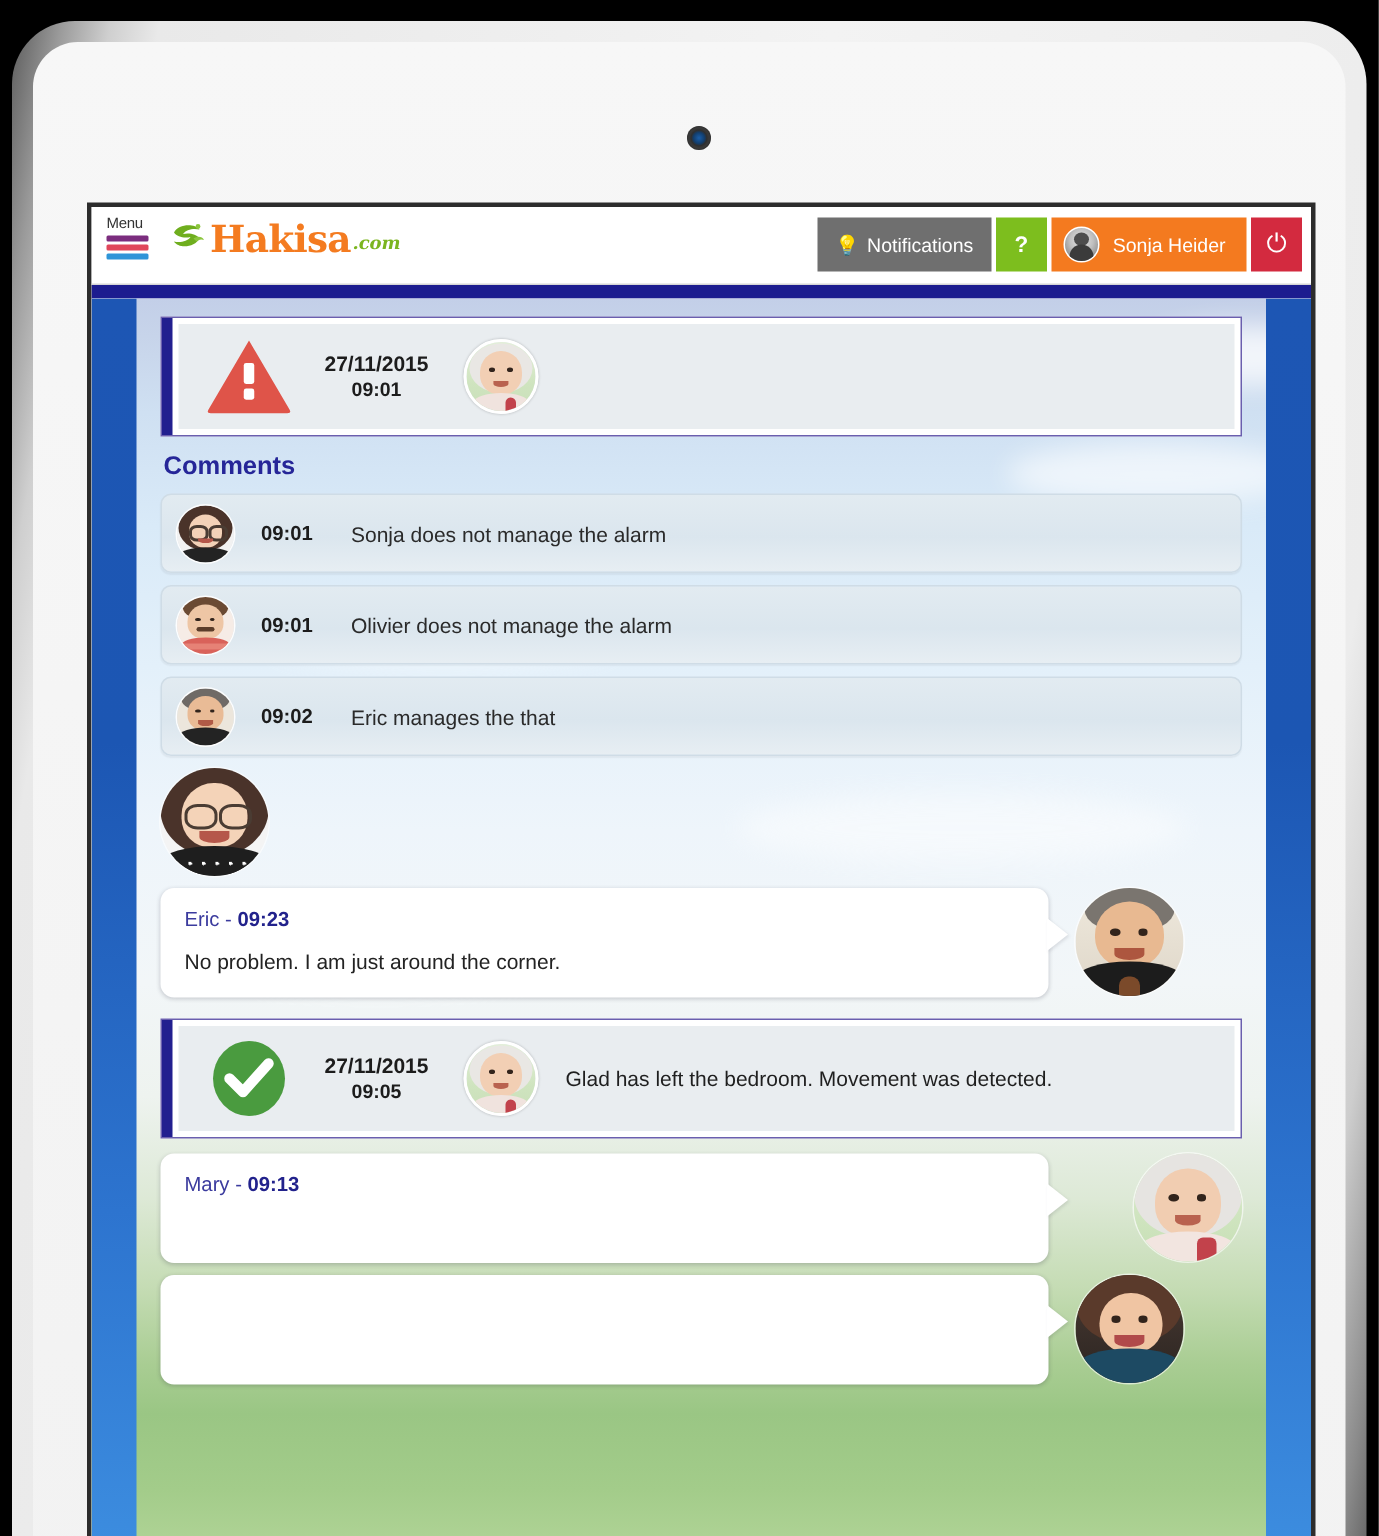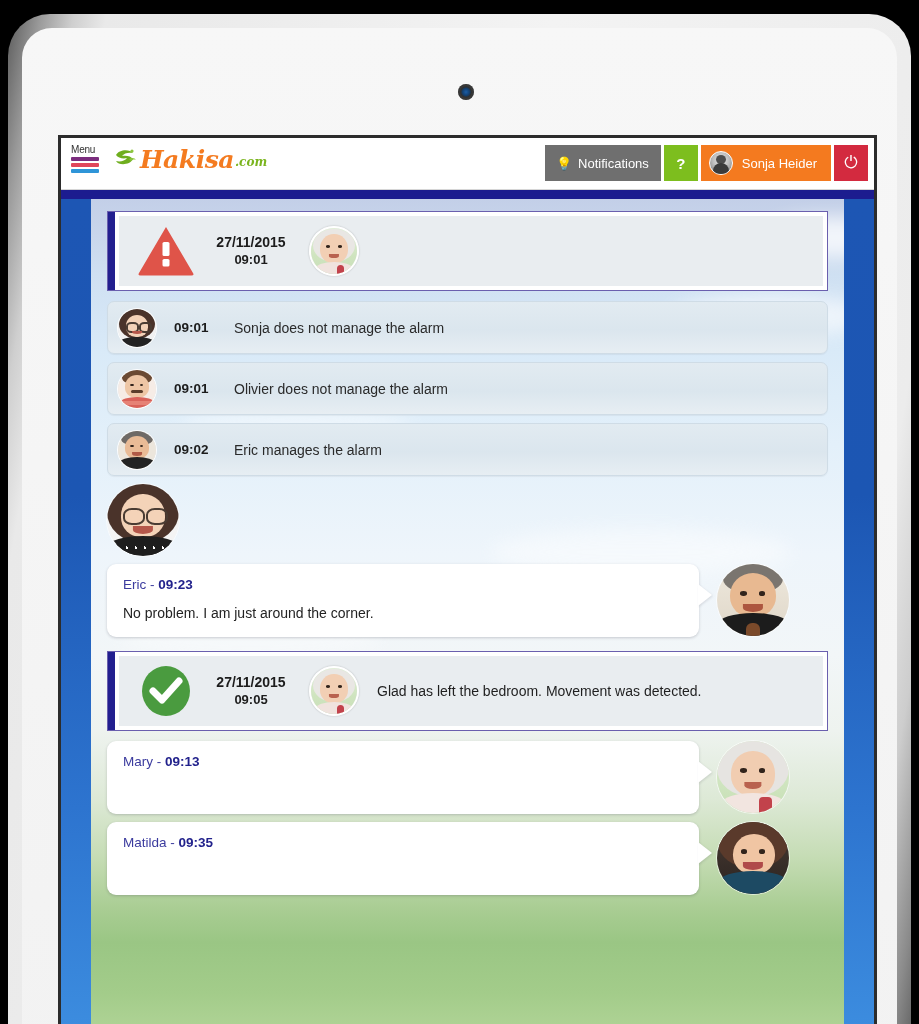--- a/index.html
+++ b/index.html
@@ -80,21 +80,20 @@
   }
   .ham-bar { height: 4px; margin-top: 2px; border-radius: 1px; width: 28px; }
   .ham-bar.b1 { background: #7b2d7e; }
   .ham-bar.b2 { background: #e0475b; }
   .ham-bar.b3 { background: #2f95d8; }
 
   #logo { position: absolute; left: 51px; top: 8px; display: flex; align-items: center; }
   #logo-mark { width: 28px; height: 28px; position: relative; }
   #logo-text {
     font-family: "DejaVu Serif", serif;
-    font-style: italic;
     font-weight: bold;
     font-size: 25px;
     color: #f47b20;
     letter-spacing: -0.5px;
     line-height: 28px;
   }
   #logo-dotcom {
     font-family: "DejaVu Serif", serif;
     font-style: italic;
     font-weight: bold;
@@ -395,20 +394,21 @@
                 <div class="eye" style="left:32%;top:38%;"></div>
                 <div class="eye" style="left:58%;top:38%;"></div>
                 <div class="mouth" style="top:56%;width:22%;height:9%;background:#b9624f;"></div>
                 <div class="body" style="width:78%;height:26%;background:#f0e3de;"></div>
                 <div style="position:absolute;left:56%;bottom:0;width:16%;height:20%;background:#c2424b;border-radius:4px 4px 0 0;"></div>
               </div>
             </div>
           </div>
         </div>
 
+        <div id="comments-title">Comments</div>
 
         <div class="comment-row">
           <div class="comment-avatar">
             <div class="face">
               <div class="bg" style="background:#f2f2f2;"></div>
               <div class="hair" style="left:2%;top:0%;width:96%;height:80%;background:#4a332a;"></div>
               <div class="skin" style="left:20%;top:16%;width:60%;height:58%;background:#f3d2b8;"></div>
               <div class="glasses" style="left:22%;top:36%;width:24%;height:17%;"></div>
               <div class="glasses" style="left:54%;top:36%;width:24%;height:17%;"></div>
               <div class="mouth" style="top:58%;width:26%;height:10%;background:#b5574a;"></div>
@@ -442,21 +442,21 @@
               <div class="bg" style="background:#ece6dc;"></div>
               <div class="hair" style="left:8%;top:0%;width:84%;height:42%;background:#6f6a66;"></div>
               <div class="skin" style="left:18%;top:14%;width:64%;height:60%;background:#e9bb96;"></div>
               <div class="eye" style="left:32%;top:38%;"></div>
               <div class="eye" style="left:58%;top:38%;"></div>
               <div class="mouth" style="top:56%;width:26%;height:10%;background:#b05a46;"></div>
               <div class="body" style="width:92%;height:30%;background:#232323;"></div>
             </div>
           </div>
           <div class="comment-time">09:02</div>
-          <div class="comment-text">Eric manages the alarm</div>
+          <div class="comment-text">Eric manages the that</div>
         </div>
 
         <div class="chat-row left" style="margin-top:6px;">
           <div class="chat-avatar">
             <div class="face">
               <div class="bg" style="background:#f4f4f4;"></div>
               <div class="hair" style="left:0%;top:-4%;width:100%;height:86%;background:#4a332a;"></div>
               <div class="skin" style="left:20%;top:14%;width:60%;height:60%;background:#f4d3b8;"></div>
               <div class="glasses" style="left:22%;top:34%;width:25%;height:18%;"></div>
               <div class="glasses" style="left:54%;top:34%;width:25%;height:18%;"></div>
@@ -510,21 +510,21 @@
                 <div class="eye" style="left:58%;top:38%;"></div>
                 <div class="mouth" style="top:56%;width:22%;height:9%;background:#b9624f;"></div>
                 <div class="body" style="width:78%;height:26%;background:#f0e3de;"></div>
                 <div style="position:absolute;left:56%;bottom:0;width:16%;height:20%;background:#c2424b;border-radius:4px 4px 0 0;"></div>
               </div>
             </div>
             <div class="event-msg">Glad has left the bedroom. Movement was detected.</div>
           </div>
         </div>
 
-        <div class="chat-row right" style="">
+        <div class="chat-row right" style="justify-content:space-between;">
           <div class="bubble tail-right" style="width:592px;min-height:73px;">
             <span class="tail"></span>
             <div class="bubble-head">
               <span class="bname">Mary</span><span> - </span><span class="btime">09:13</span>
             </div>
           </div>
           <div class="chat-avatar">
             <div class="face">
               <div class="bg" style="background:linear-gradient(180deg,#dceccf 0%,#c6dfb4 100%);"></div>
               <div class="hair" style="left:0%;top:-2%;width:100%;height:80%;background:#e6e4e1;"></div>
@@ -534,23 +534,20 @@
               <div class="mouth" style="top:57%;width:24%;height:10%;background:#b9624f;"></div>
               <div class="body" style="width:86%;height:28%;background:#f2e5e0;"></div>
               <div style="position:absolute;left:58%;bottom:0;width:18%;height:22%;background:#c2424b;border-radius:4px 4px 0 0;"></div>
             </div>
           </div>
         </div>
 
         <div class="chat-row right">
           <div class="bubble tail-right" style="width:592px;min-height:73px;">
             <span class="tail"></span>
-            <div class="bubble-head">
-              <span class="bname">Matilda</span><span> - </span><span class="btime">09:35</span>
-            </div>
           </div>
           <div class="chat-avatar">
             <div class="face">
               <div class="bg" style="background:linear-gradient(180deg,#4a3b33 0%,#2b2421 100%);"></div>
               <div class="hair" style="left:2%;top:-6%;width:96%;height:70%;background:#5a3a2b;"></div>
               <div class="skin" style="left:22%;top:16%;width:58%;height:56%;background:#f0c5a3;"></div>
               <div class="eye" style="left:33%;top:38%;"></div>
               <div class="eye" style="left:58%;top:38%;"></div>
               <div class="mouth" style="top:56%;width:28%;height:11%;background:#b04a4a;"></div>
               <div class="body" style="width:96%;height:32%;background:#1d4a63;"></div>

